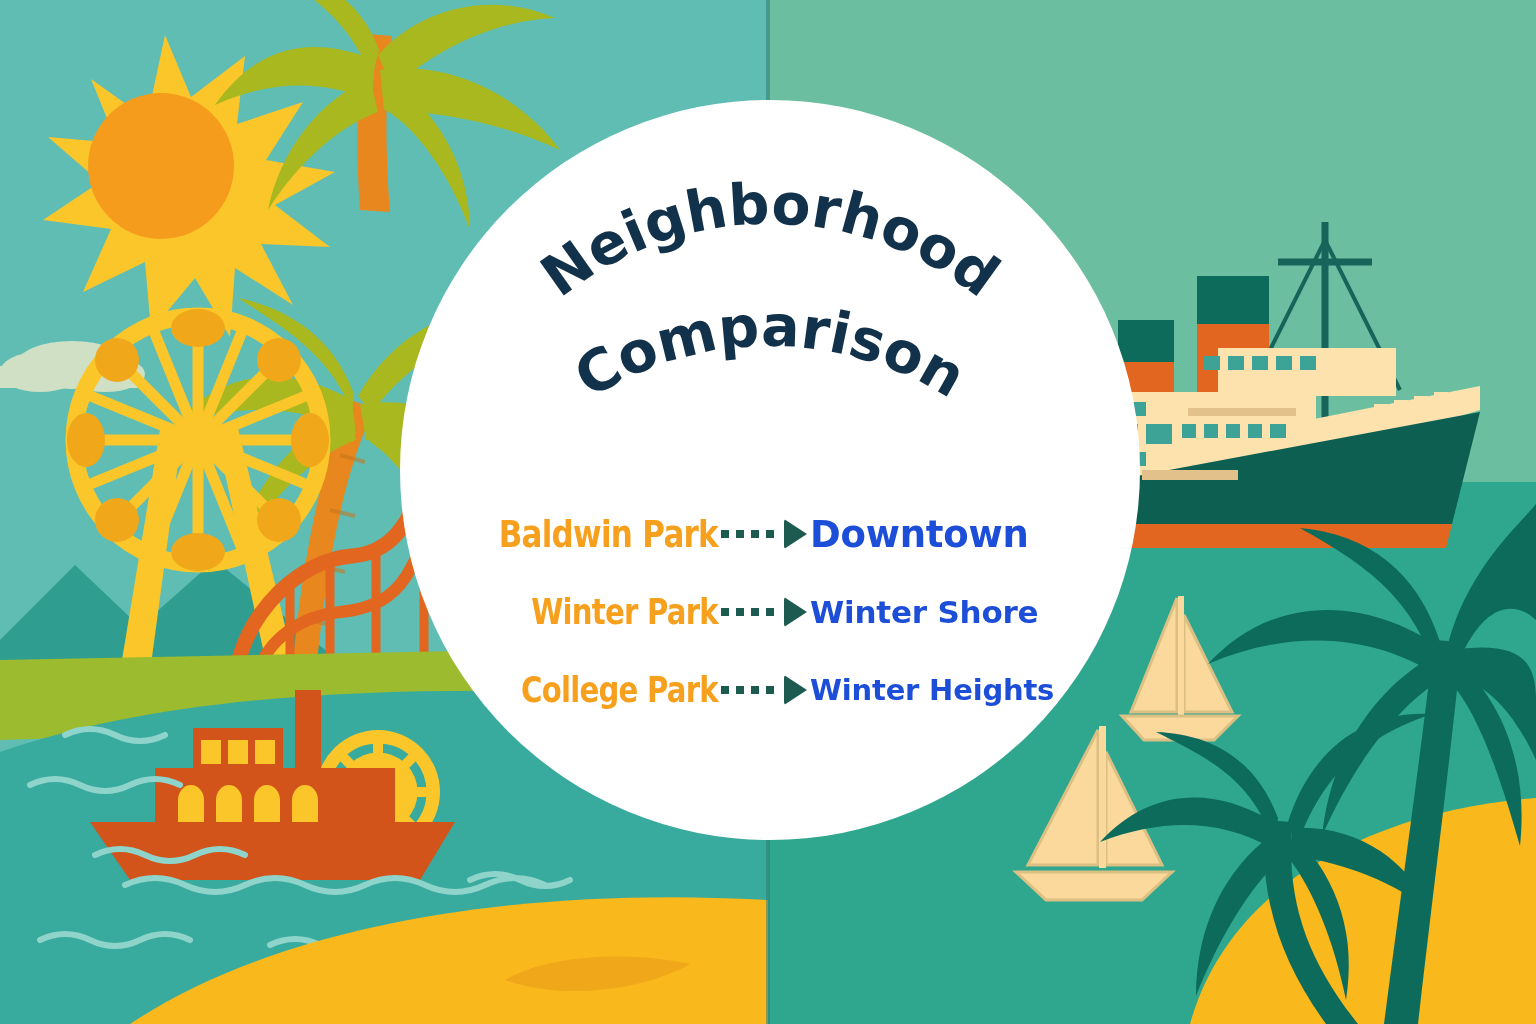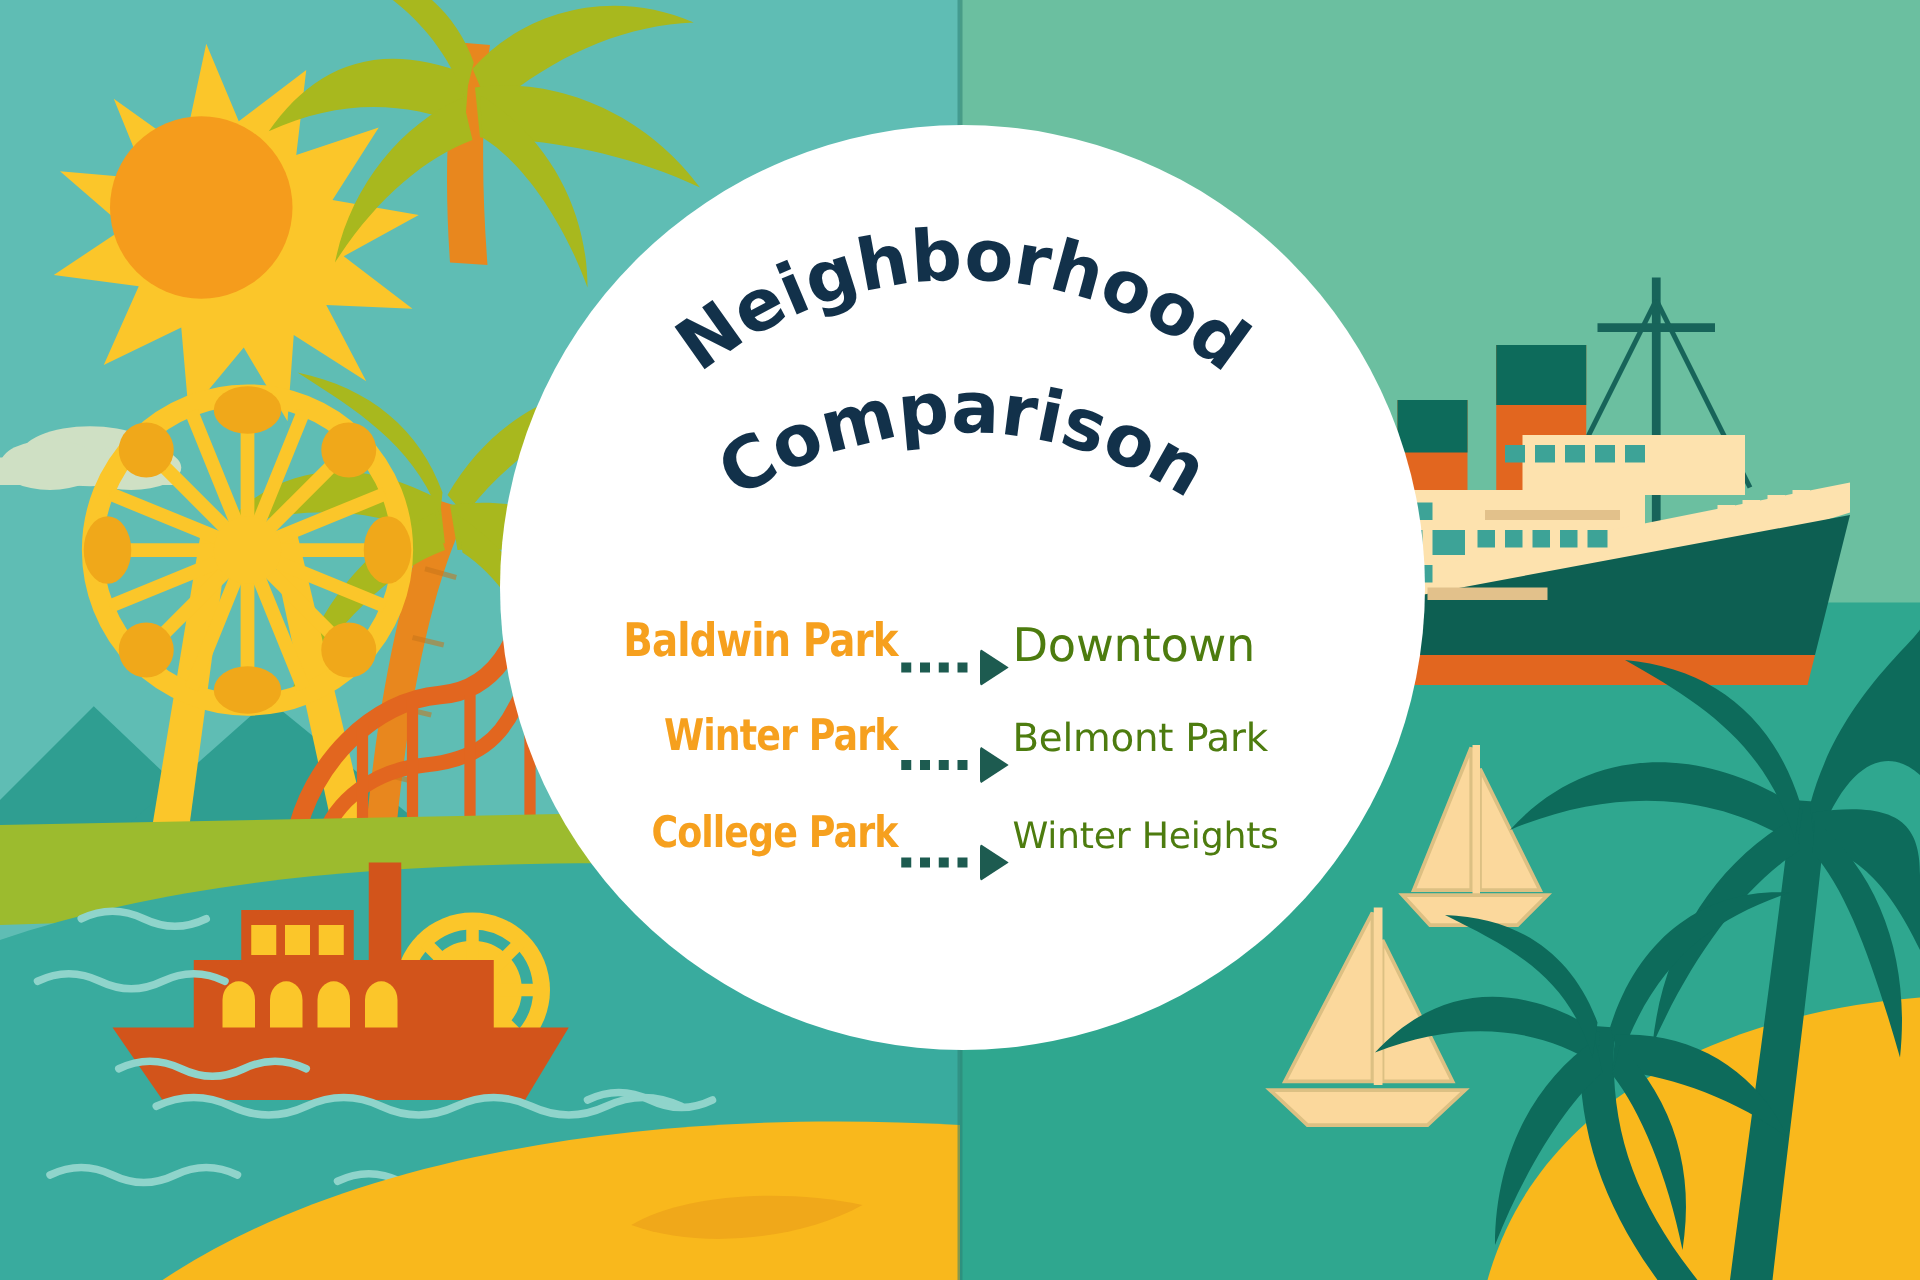--- a/index.html
+++ b/index.html
@@ -36,38 +36,38 @@
     transform:scaleY(1.12) scaleX(0.94);
     text-shadow:0 0 1px #f6a01e;
   }
   .city-b {
     font-family:"DejaVu Sans", sans-serif;
     font-weight:700; font-size:50px; color:#3da397;
     letter-spacing:-0.5px;
   }
 
   .pairs { position:absolute; z-index:6; left:400px; top:495px; width:740px; }
-  .pair { display:flex; height:78px; }
+  .pair { display:flex; align-items:center; height:78px; }
   .pair .left {
     width:318px; text-align:right;
     font-family:"DejaVu Sans", sans-serif; font-weight:700; color:#f6a01e;
     letter-spacing:-0.8px; transform:scaleY(1.12) scaleX(0.94); transform-origin:right center;
     white-space:nowrap;
   }
   .pair .arrow { width:92px; display:flex; align-items:center; justify-content:center; gap:7px; }
   .pair .arrow i { width:8px; height:8px; background:#1d5b50; display:block; }
   .pair .arrow .head {
     width:0; height:0; margin-left:3px;
     border-left:23px solid #1d5b50;
     border-top:15px solid transparent;
     border-bottom:15px solid transparent;
     border-radius:3px;
   }
   .pair .right {
-    font-family:"DejaVu Sans", sans-serif; font-weight:400; color:#4d7c0f;
+    font-family:"DejaVu Sans", sans-serif; font-weight:700; color:#1d4ed8;
     white-space:nowrap; letter-spacing:-0.2px;
   }
   .pair.r0 .left { font-size:33px; }
   .pair.r0 .right { font-size:37px; }
   .pair.r1 .left { font-size:31px; }
   .pair.r1 .right { font-size:31px; }
   .pair.r2 .left { font-size:31px; }
   .pair.r2 .right { font-size:29px; }
 </style>
 </head>
@@ -367,21 +367,21 @@
 
     <div class="pair r1">
       <div class="left">Winter Park</div>
       <div class="arrow">
         <i></i>
           <i></i>
           <i></i>
           <i></i>
           <span class="head"></span>
       </div>
-      <div class="right">Belmont Park</div>
+      <div class="right">Winter Shore</div>
     </div>
 
     <div class="pair r2">
       <div class="left">College Park</div>
       <div class="arrow">
         <i></i>
           <i></i>
           <i></i>
           <i></i>
           <span class="head"></span>

